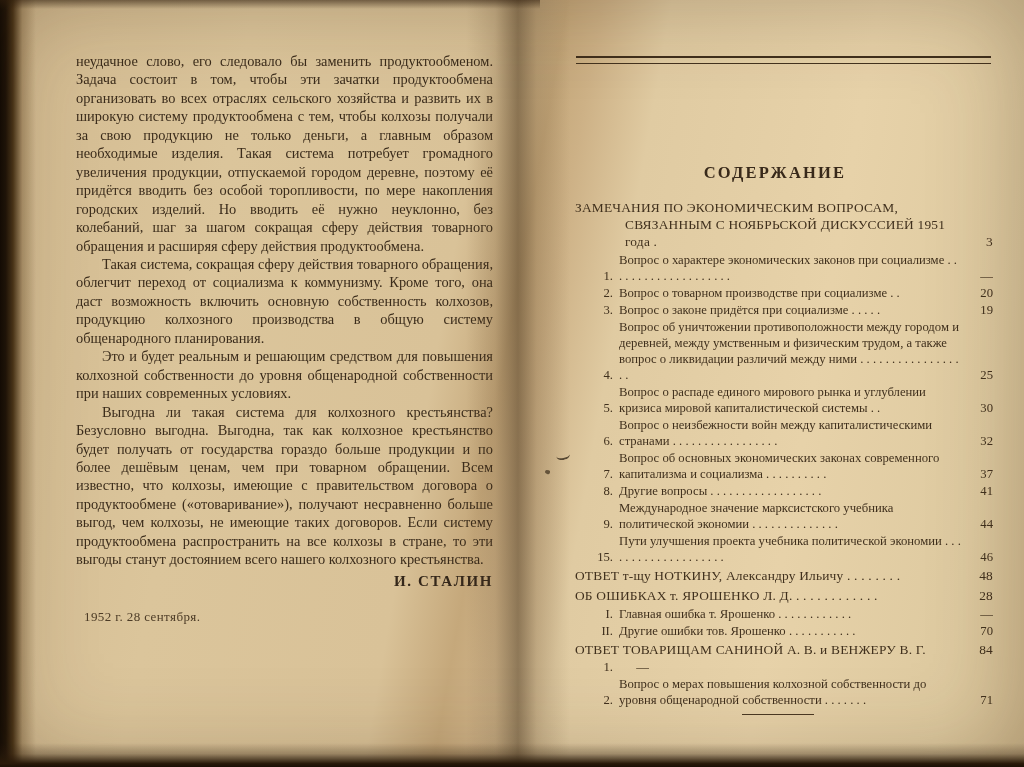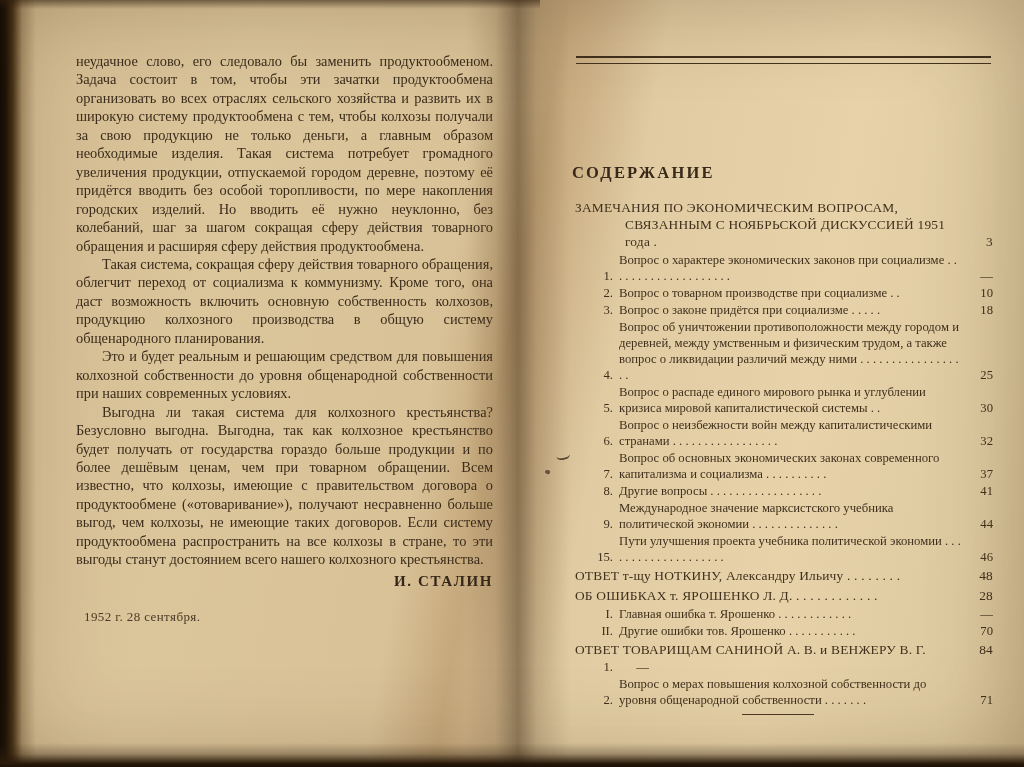--- a/index.html
+++ b/index.html
@@ -59,21 +59,21 @@
     margin-top:18px;margin-left:8px;font-size:13px;
     color:#4c3b26;letter-spacing:.4px;
   }
   
   .header-rule{
     position:absolute;left:576px;top:56px;width:415px;height:5px;z-index:3;
     border-top:2.5px solid #3f2f1c;border-bottom:1.3px solid #43321e;
   }
   .toc-heading{
     position:absolute;left:572px;top:163px;width:406px;z-index:3;
-    font-size:16.5px;font-weight:bold;
+    text-align:center;font-size:16.5px;font-weight:bold;
     letter-spacing:2.2px;color:#38291a;
   }
   .toc-list{
     position:absolute;left:575px;top:196px;width:418px;z-index:3;
     color:#40301d;
   }
   .toc-row{display:flex;align-items:flex-end;font-size:12.7px;line-height:16px;margin-top:1px;}
   .toc-num{width:24px;min-width:24px;margin-left:14px;padding-right:6px;text-align:right;}
   .toc-text{flex:1;}
   .toc-page{width:26px;min-width:26px;text-align:right;padding-left:4px;}
@@ -130,27 +130,27 @@
 
   <div class="toc-row toc-sub">
     <span class="toc-num">1.</span>
     <span class="toc-text">Вопрос о характере экономических законов при социализме . . . . . . . . . . . . . . . . . . . .</span>
     <span class="toc-page">—</span>
   </div>
 
   <div class="toc-row toc-sub">
     <span class="toc-num">2.</span>
     <span class="toc-text">Вопрос о товарном производстве при социализме . .</span>
-    <span class="toc-page">10</span>
+    <span class="toc-page">20</span>
   </div>
 
   <div class="toc-row toc-sub">
     <span class="toc-num">3.</span>
     <span class="toc-text">Вопрос о законе придётся при социализме . . . . .</span>
-    <span class="toc-page">18</span>
+    <span class="toc-page">19</span>
   </div>
 
   <div class="toc-row toc-sub">
     <span class="toc-num">4.</span>
     <span class="toc-text">Вопрос об уничтожении противоположности между городом и деревней, между умственным и физическим трудом, а также вопрос о ликвидации различий между ними . . . . . . . . . . . . . . . . . .</span>
     <span class="toc-page">25</span>
   </div>
 
   <div class="toc-row toc-sub">
     <span class="toc-num">5.</span>

